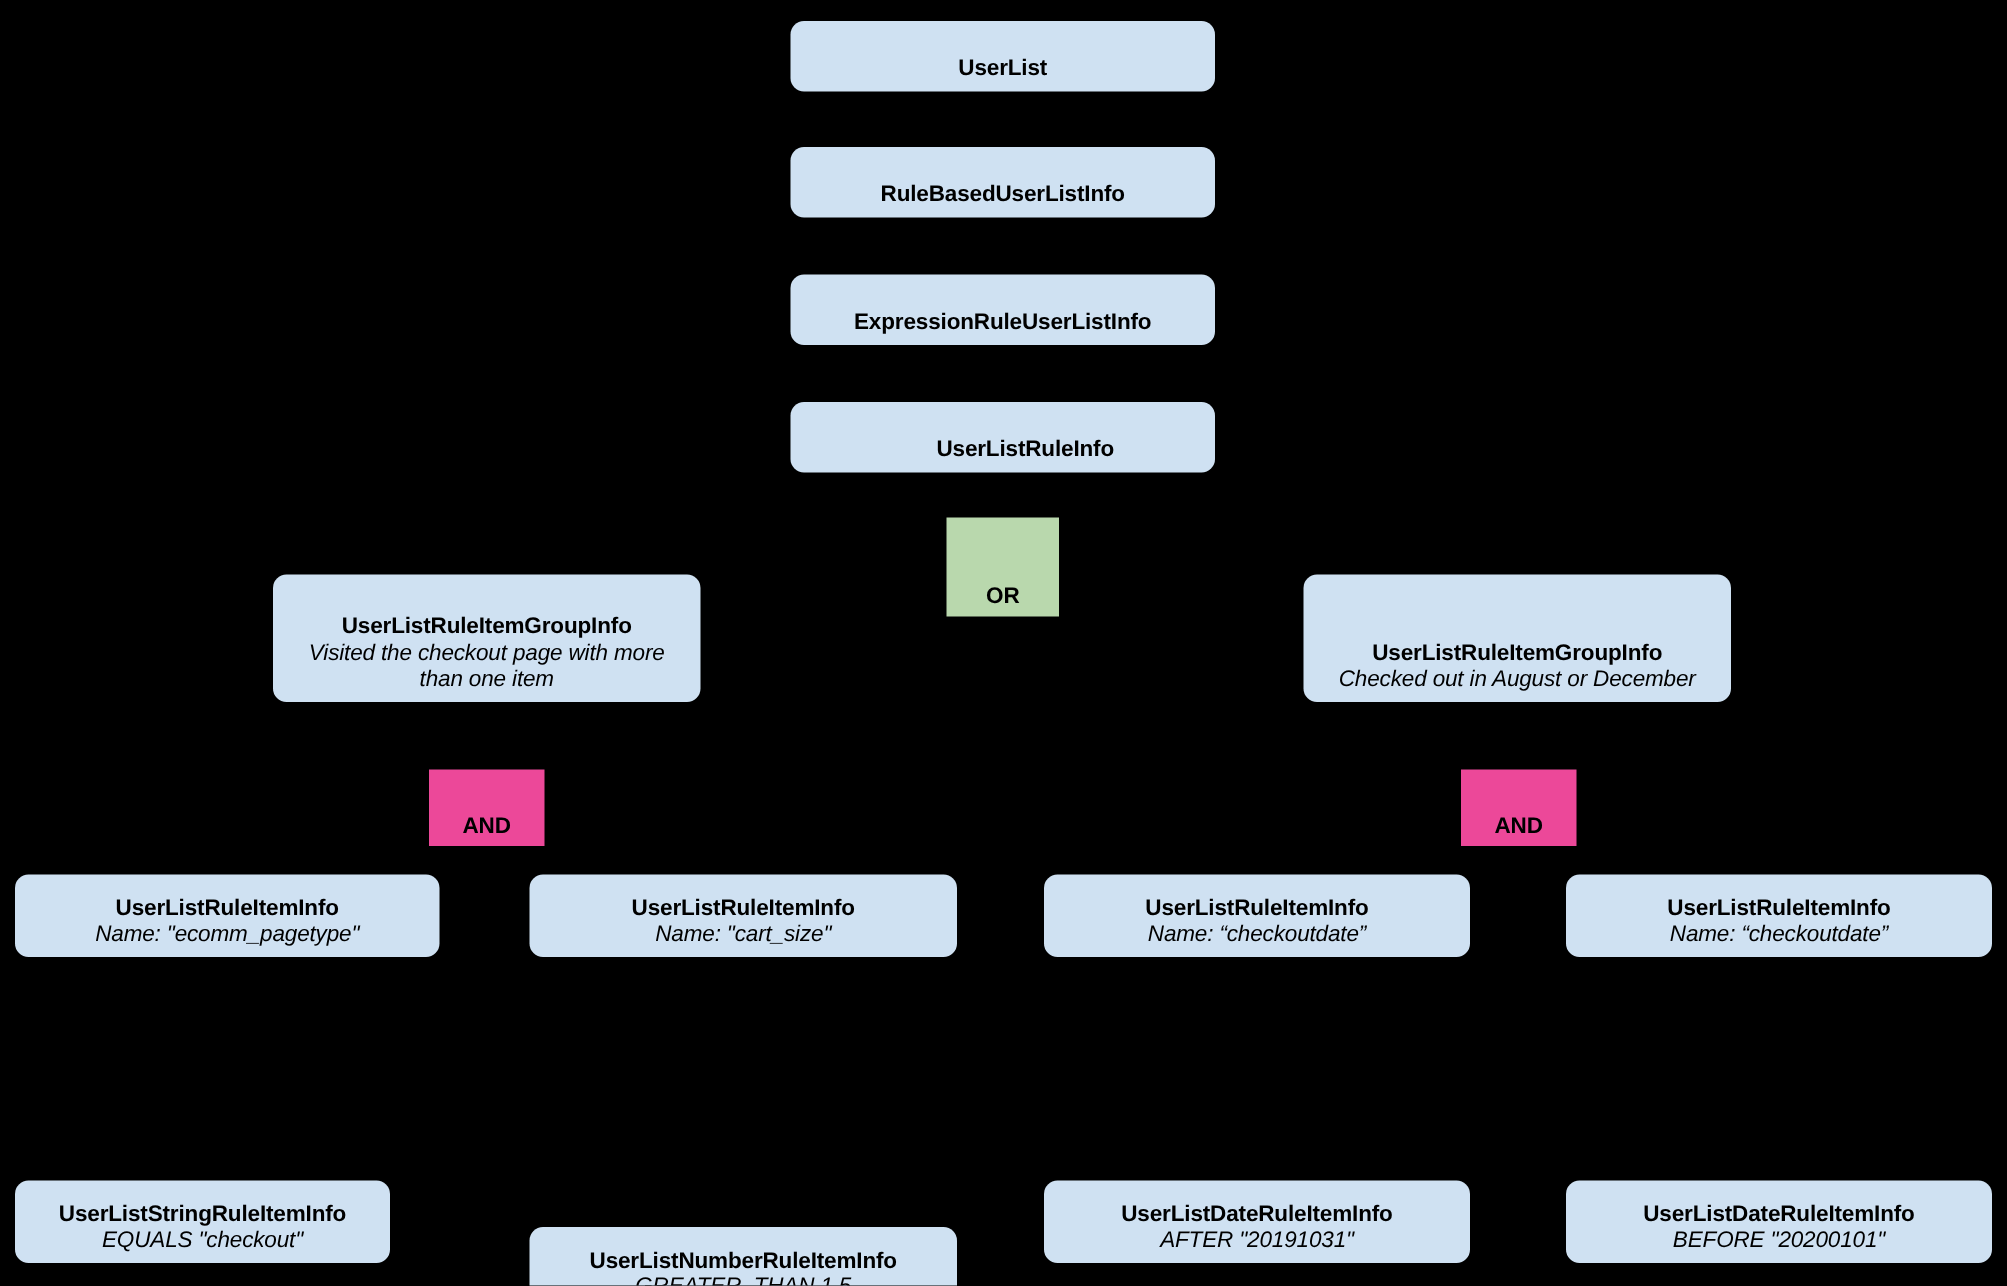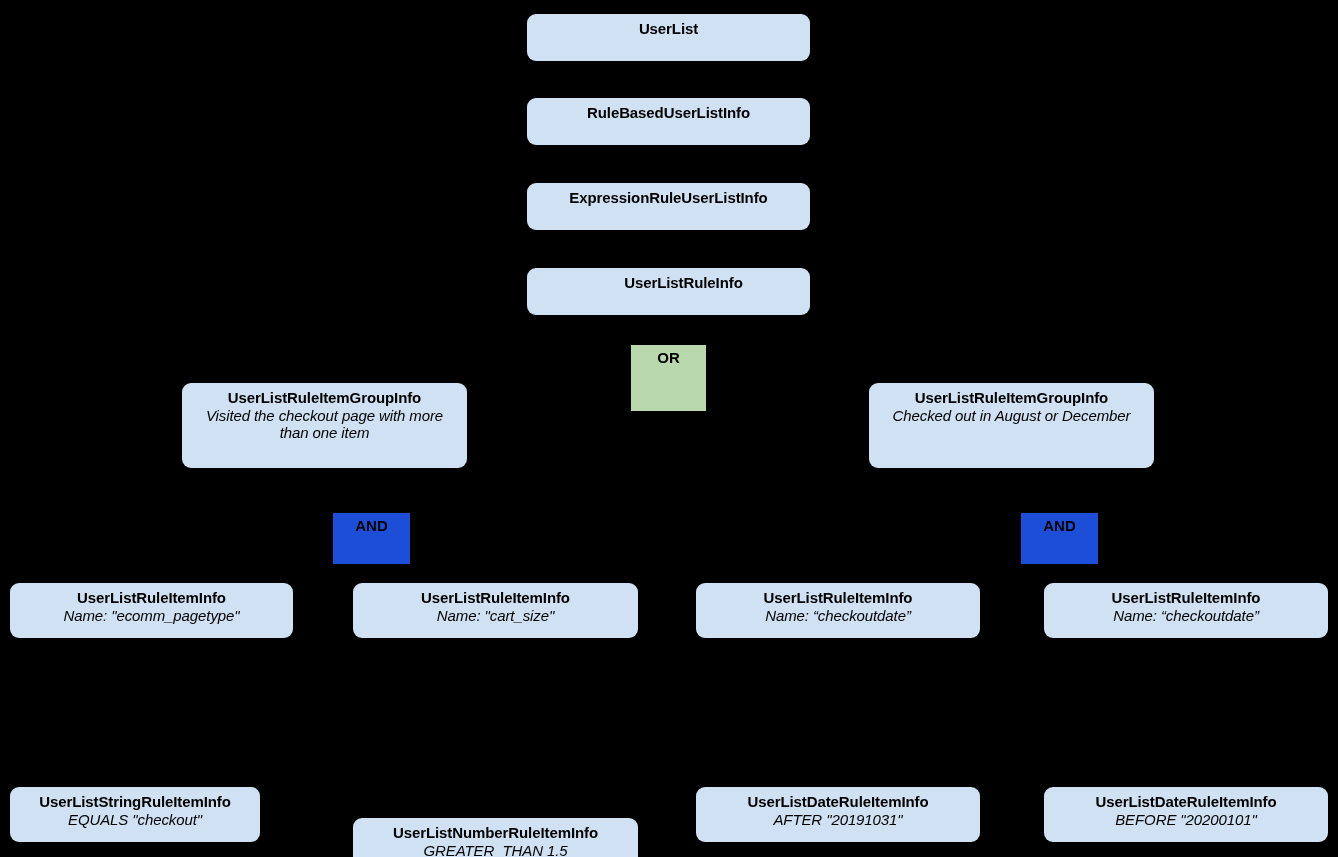--- a/index.html
+++ b/index.html
@@ -28,36 +28,36 @@
     width: 1338px;
     height: 857px;
     pointer-events: none;
   }
   .node {
     position: absolute;
     box-sizing: border-box;
     display: flex;
     flex-direction: column;
     align-items: center;
-    justify-content: flex-start;
+    justify-content: flex-end;
     text-align: center;
     color: #000000;
     line-height: 1.18;
   }
   .node.klass {
     background: #cfe1f2;
     border-radius: 9px;
     padding: 6px 10px;
   }
   .node.op {
     border-radius: 0;
     padding: 4px 8px;
   }
   .node.op-or { background: #b9d8ad; }
-  .node.op-and { background: #1d4ed8; margin-left: 47px; }
+  .node.op-and { background: #ec4899; }
 
   .title {
     font-weight: bold;
     font-size: 15px;
     letter-spacing: -0.1px;
     white-space: nowrap;
   }
   .subtitle {
     font-style: italic;
     font-size: 15px;

